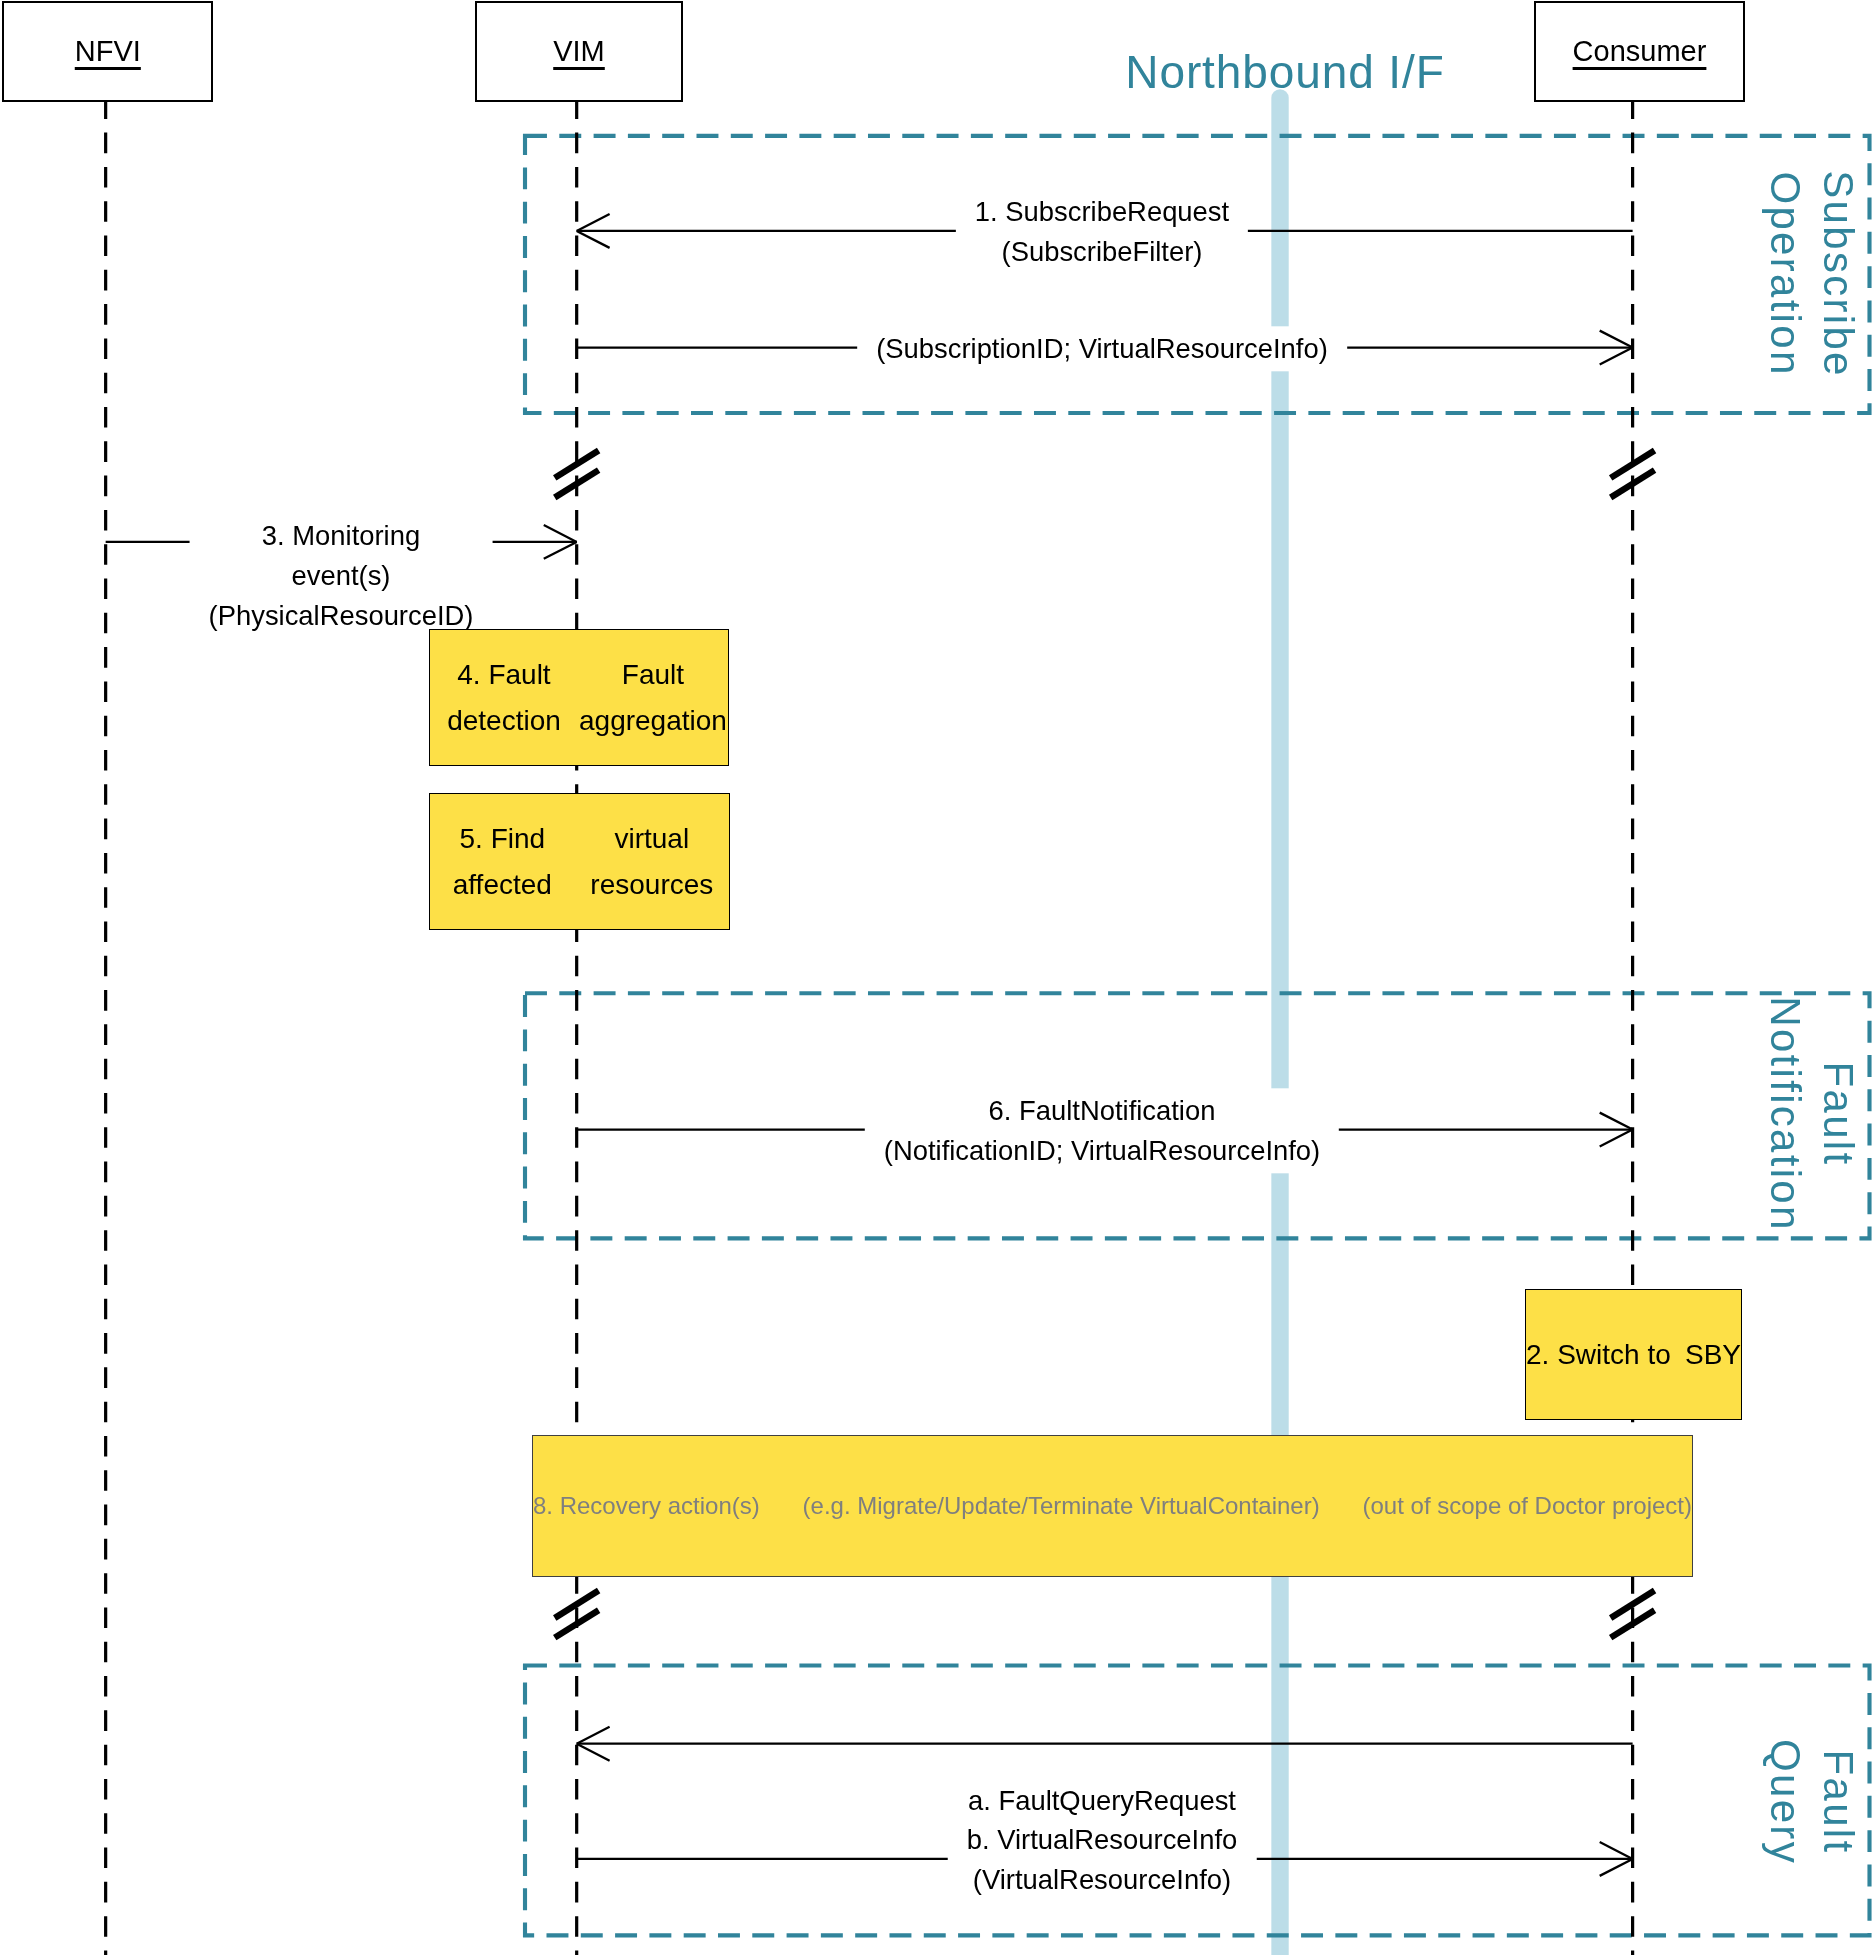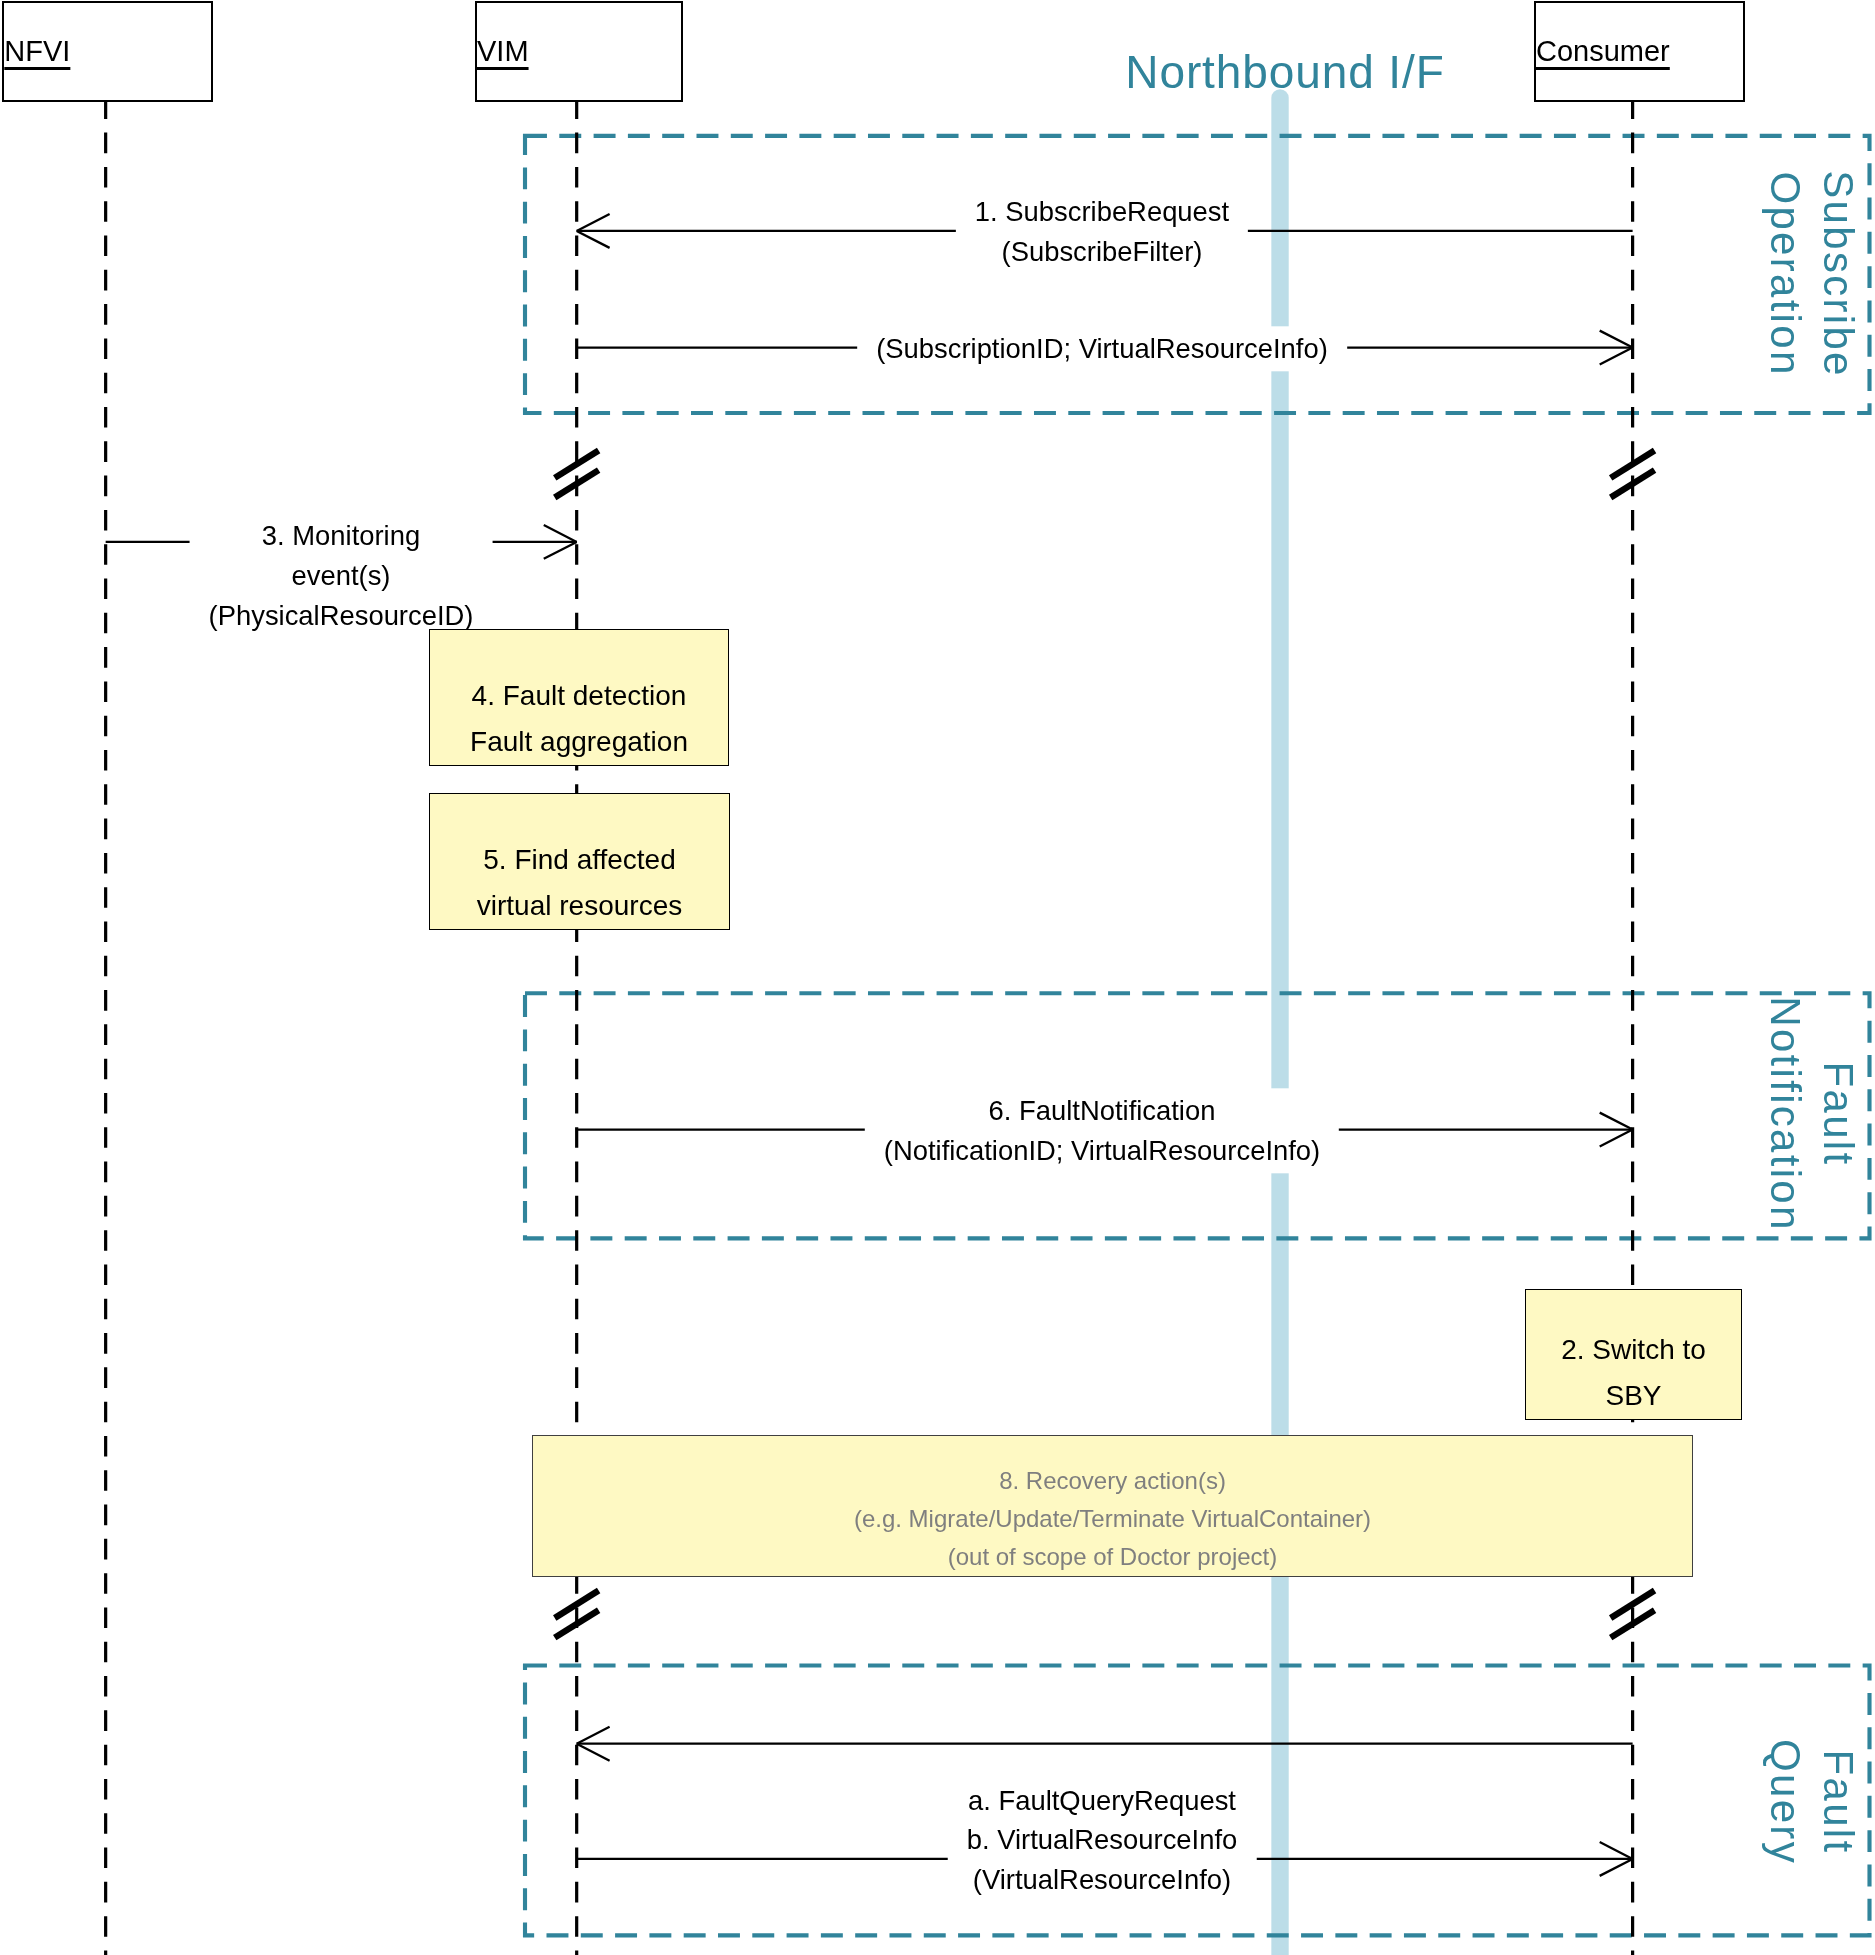--- a/index.html
+++ b/index.html
@@ -8,37 +8,37 @@
     width:1875px;height:1955px;
     background:#ffffff;
     overflow:hidden;
     font-family:"Liberation Sans", sans-serif;
     color:#000;
   }
   #linework{position:absolute;left:0;top:0;z-index:0;}
   .actor{
     position:absolute;z-index:5;
     background:#fff;border:2.3px solid #000;
-    display:flex;align-items:center;justify-content:flex-start;
+    display:flex;align-items:center;justify-content:center;
     font-size:29px;
   }
   .actor span{
     text-decoration:underline;
     text-decoration-thickness:2.7px;
     text-underline-offset:5.5px;
   }
   .nbif-title{
     position:absolute;z-index:5;
     transform:translate(-50%,-50%);
     font-size:46px;color:#31849B;letter-spacing:0.9px;white-space:nowrap;
   }
   .step{
     position:absolute;z-index:3;
-    background:#fef9c3;border:1.8px solid #000;
-    display:flex;flex-direction:column;align-items:center;justify-content:flex-end;
+    background:#fde047;border:1.8px solid #000;
+    display:flex;flex-direction:row;align-items:center;justify-content:space-between;
     font-size:28px;line-height:46px;text-align:center;
   }
   .step.gray{border-color:#404040;color:#7F7F7F;line-height:38px;font-size:24px;}
   .msg{
     position:absolute;z-index:2;
     transform:translate(-50%,-50%);
     background:#fff;
     text-align:center;font-size:27.4px;line-height:40px;
     padding:2.7px 19px;white-space:nowrap;
   }

